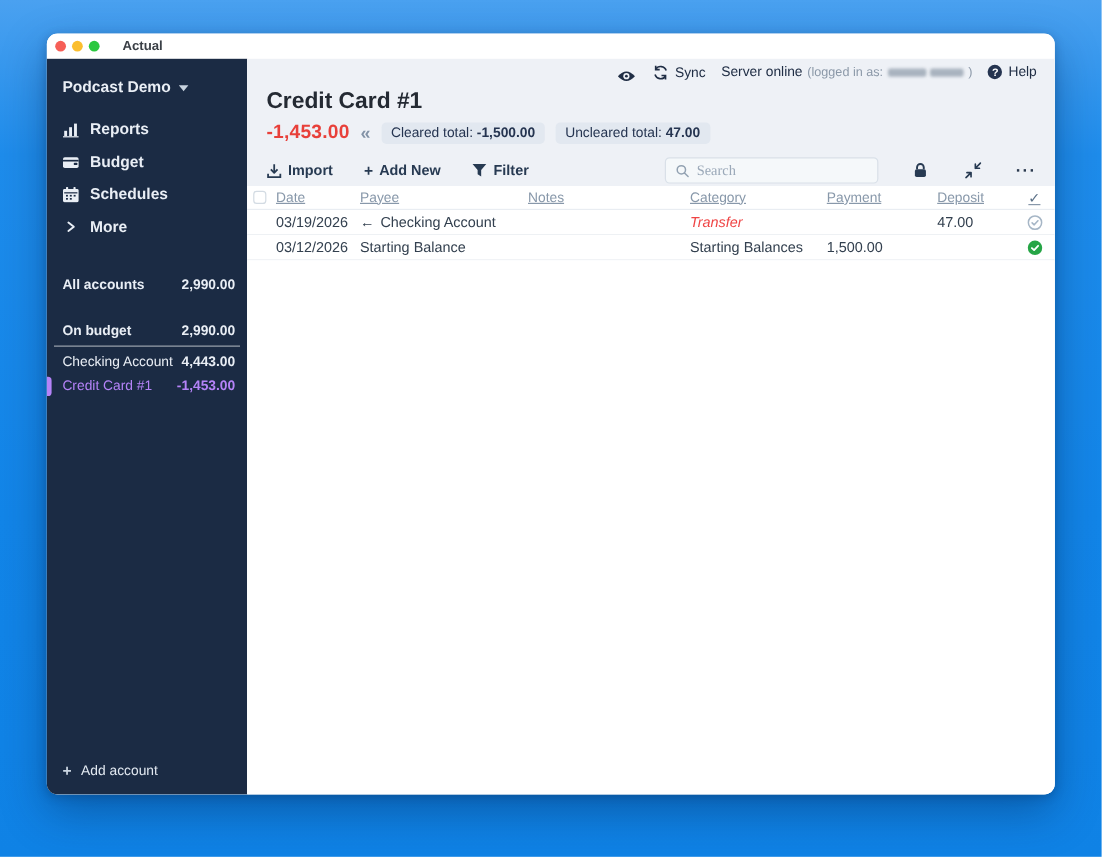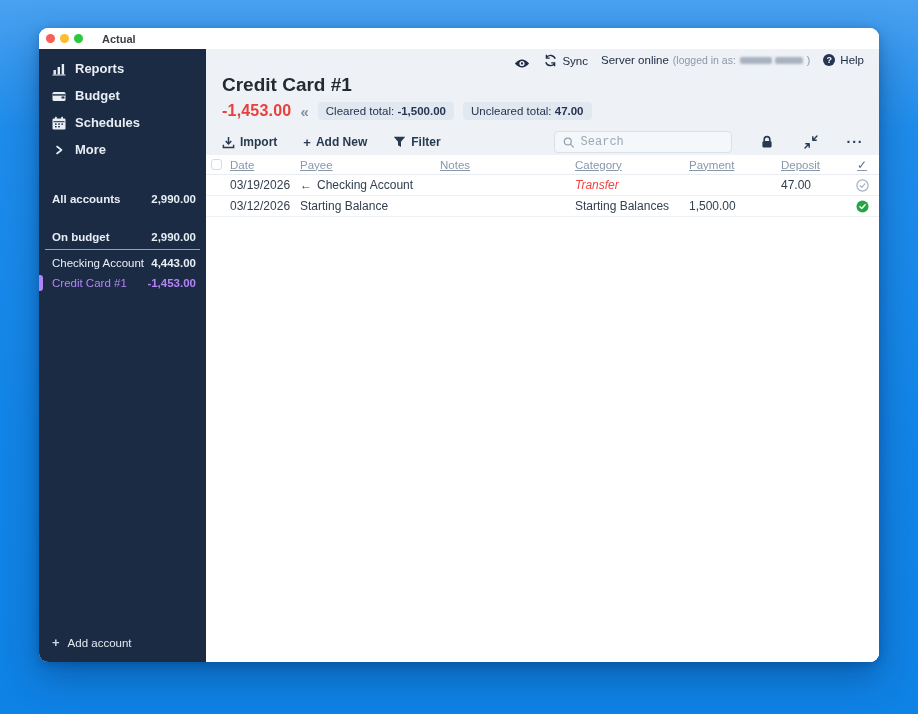--- a/index.html
+++ b/index.html
@@ -55,21 +55,21 @@
   .account-title { font-size:19px; font-weight:bold; color:#242a33; margin-top:2px; line-height:22px; }
   .balance-row { display:flex; align-items:center; gap:9px; margin-top:4px; height:22px; }
   .balance { color:#e8403a; font-size:16px; font-weight:bold; letter-spacing:.2px; }
   .collapse-glyph { color:#8292a6; font-size:15px; font-weight:bold; cursor:pointer; line-height:1; }
   .badge { background:#e2e8f0; border-radius:4px; padding:3px 8px; font-size:11.5px; color:#253450; white-space:nowrap; }
   .badge b { font-weight:bold; }
   .toolbar-row { display:flex; align-items:center; gap:26px; margin-top:9px; height:24px; padding-bottom:2px; }
   .tool-btn { display:flex; align-items:center; gap:5px; font-size:12px; font-weight:bold; color:#273a52; cursor:pointer; }
   .toolbar-spacer { flex:1; }
   .search-box { width:178px; height:22px; background:#f5f8fa; border:1px solid #d9e0e8; border-radius:4px; display:flex; align-items:center; padding:0 8px; gap:6px; }
-  .search-box input { border:none; outline:none; background:transparent; font-size:12px; color:#b91c1c; width:100%; font-family:Liberation Mono, monospace; }
+  .search-box input { border:none; outline:none; background:transparent; font-size:12px; color:#b91c1c; width:100%; font-family:Liberation Serif, serif; }
   .search-box input::placeholder { color:#9aa8b8; }
   .icon-btn { display:flex; align-items:center; justify-content:center; width:18px; height:18px; cursor:pointer; }
   .dots-glyph { font-size:14px; font-weight:bold; color:#2b3a4f; letter-spacing:1px; line-height:8px; }
   
   .grid { display:grid; grid-template-columns:18px 70px 140px 135px 1fr 92px 70px 34px; align-items:center; }
   .table-header { height:20px; font-size:11.5px; color:#8898aa; border-bottom:1px solid #e9edf2; background:#fff;text-decoration:underline; }
   .table-header .cell { padding-left:6px; }
   .cell.right { text-align:left; padding-right:6px; }
   .cell.center { text-align:center; padding-left:0; }
   .hdr-check { color:#5c7188; font-size:12px; }
@@ -90,20 +90,24 @@
     <span class="light red"></span>
     <span class="light yellow"></span>
     <span class="light green"></span>
     <span class="win-title">Actual</span>
   </div>
 
   <div class="app">
 
     <div class="sidebar">
 
+      <div class="budget-select">
+        <span>Podcast Demo</span>
+        <span class="caret-down"></span>
+      </div>
 
       <div class="nav">
         <div class="nav-item">
           <span class="nav-icon">
             <svg width="14" height="14" viewBox="0 0 14 14">
                 <rect x="1.5" y="8" width="2.4" height="4.5" fill="#e9eef5"></rect>
                 <rect x="5.6" y="5" width="2.4" height="7.5" fill="#e9eef5"></rect>
                 <rect x="9.7" y="2" width="2.4" height="10.5" fill="#e9eef5"></rect>
                 <rect x="0.5" y="12.5" width="13" height="1" fill="#e9eef5"></rect>
               </svg>

